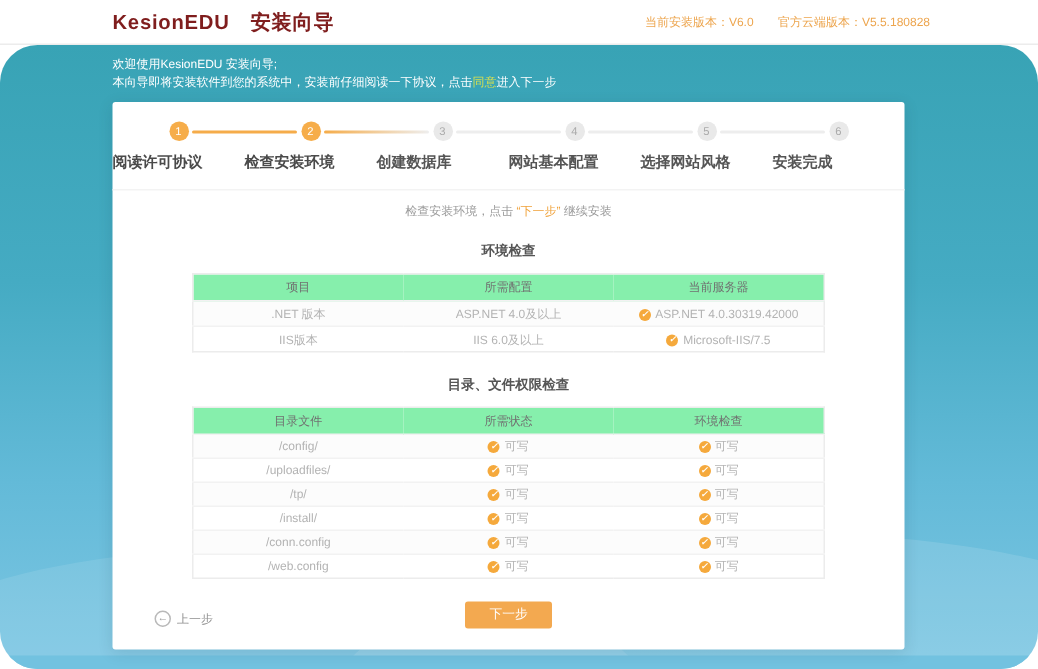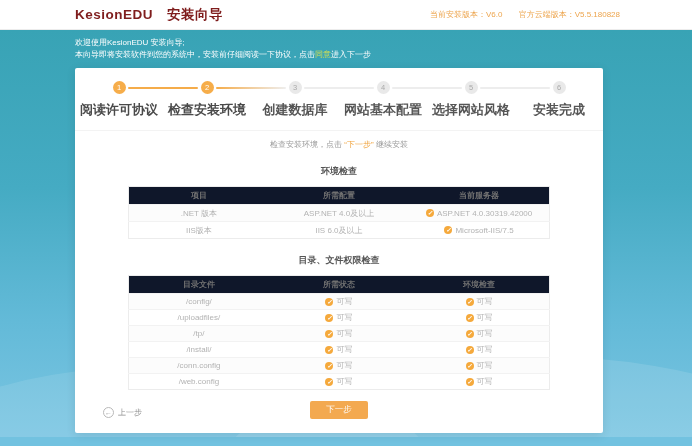--- a/index.html
+++ b/index.html
@@ -11,21 +11,21 @@
             display:flex; align-items:center; justify-content:space-between;
             padding:0 72px 0 75px; }
   .brand { font-size:13.5px; font-weight:bold; color:#7f1d1d; letter-spacing:.5px; }
   .brand .cn { margin-left:14px; }
   .version { font-size:8px; color:#eda54e; white-space:nowrap; }
   .version span + span { margin-left:14px; }
 
   
   .bg { position:absolute; top:30px; left:0; width:692px; height:416px;
         background:linear-gradient(180deg,#38a3b5 0%,#45abc3 38%,#63bad8 70%,#7cc6e3 100%);
-        overflow:hidden; }
+        overflow:hidden;border-radius:25px; }
   .wave1 { position:absolute; left:-120px; bottom:-150px; width:560px; height:230px;
            border-radius:50%; background:rgba(255,255,255,0.10); }
   .wave2 { position:absolute; right:-160px; bottom:-170px; width:640px; height:260px;
            border-radius:50%; background:rgba(255,255,255,0.12); }
   .bottom-strip { position:absolute; left:0; bottom:0; width:692px; height:9px;
                   background:#72c2e0; }
 
   .welcome { padding:7px 0 0 75px; color:#ffffff; font-size:8px; line-height:12px; }
   .welcome .hl { color:#d3de52; cursor:pointer; }
 
@@ -38,35 +38,35 @@
   .circle-row { position:relative; display:flex; height:14px; }
   .circle-cell { flex:1; display:flex; justify-content:center; }
   .step-circle { width:13px; height:13px; border-radius:50%; background:#e9e9e9;
                  color:#aaa; font-size:7.5px; line-height:13px; text-align:center;
                  position:relative; z-index:1; }
   .step-circle.on { background:#f6ad4a; color:#fff; }
   .connector { position:absolute; top:6px; height:2px; background:#ededed; border-radius:1px; }
   .connector.done { background:#f5ac4a; }
   .connector.half { background:linear-gradient(90deg,#f5ac4a,#eeeeee); }
   .label-row { display:flex; margin-top:6px; }
-  .label-cell { flex:1; text-align:center; font-size:13px; font-weight:bold; color:#4a4a4a; }
+  .label-cell { flex:1; font-size:10px; font-weight:bold; color:#4a4a4a; }
   .label-cell.dim { color:#555; }
 
   
   .hint { margin-top:8px; text-align:center; font-size:8px; color:#9a9a9a; }
   .hint .orange { color:#f0a23a; }
 
   
   .section-title { margin-top:15px; text-align:center; font-size:9px; font-weight:bold; color:#555; }
 
   
   table { width:422px; margin:8px auto 0; border-collapse:collapse; font-size:8px; }
   table, td, th { border:0; }
   .tbl { border:1px solid #ececec; }
-  .tbl th { font-weight:bold; color:#707070; height:18px; background:#0f172a; }
+  .tbl th { font-weight:normal; color:#707070; height:18px; background:#86efac; }
   .tbl td { color:#b3b3b3; height:17px; text-align:center; border-top:1px solid #f2f2f2; }
   .tbl tr:nth-child(odd) td { background:#fcfcfc; }
   .tbl th, .tbl td { width:33.33%; }
   .perm td { height:16px; }
   .ok { display:inline-flex; align-items:center; gap:3px; }
   .okicon { display:inline-block; width:8px; height:8px; border-radius:50%;
             background:#f5a93c; color:#fff; font-size:6px; line-height:8px;
             text-align:center; font-weight:bold; }
 
   

